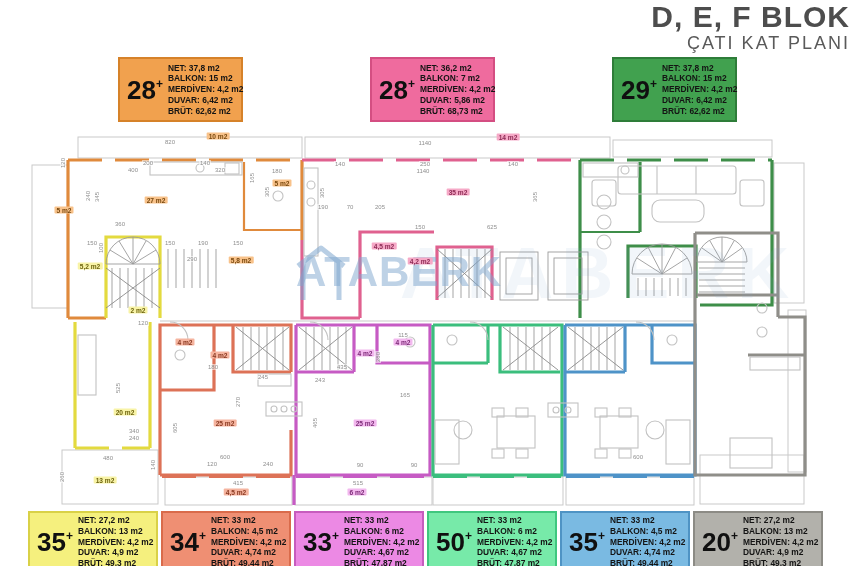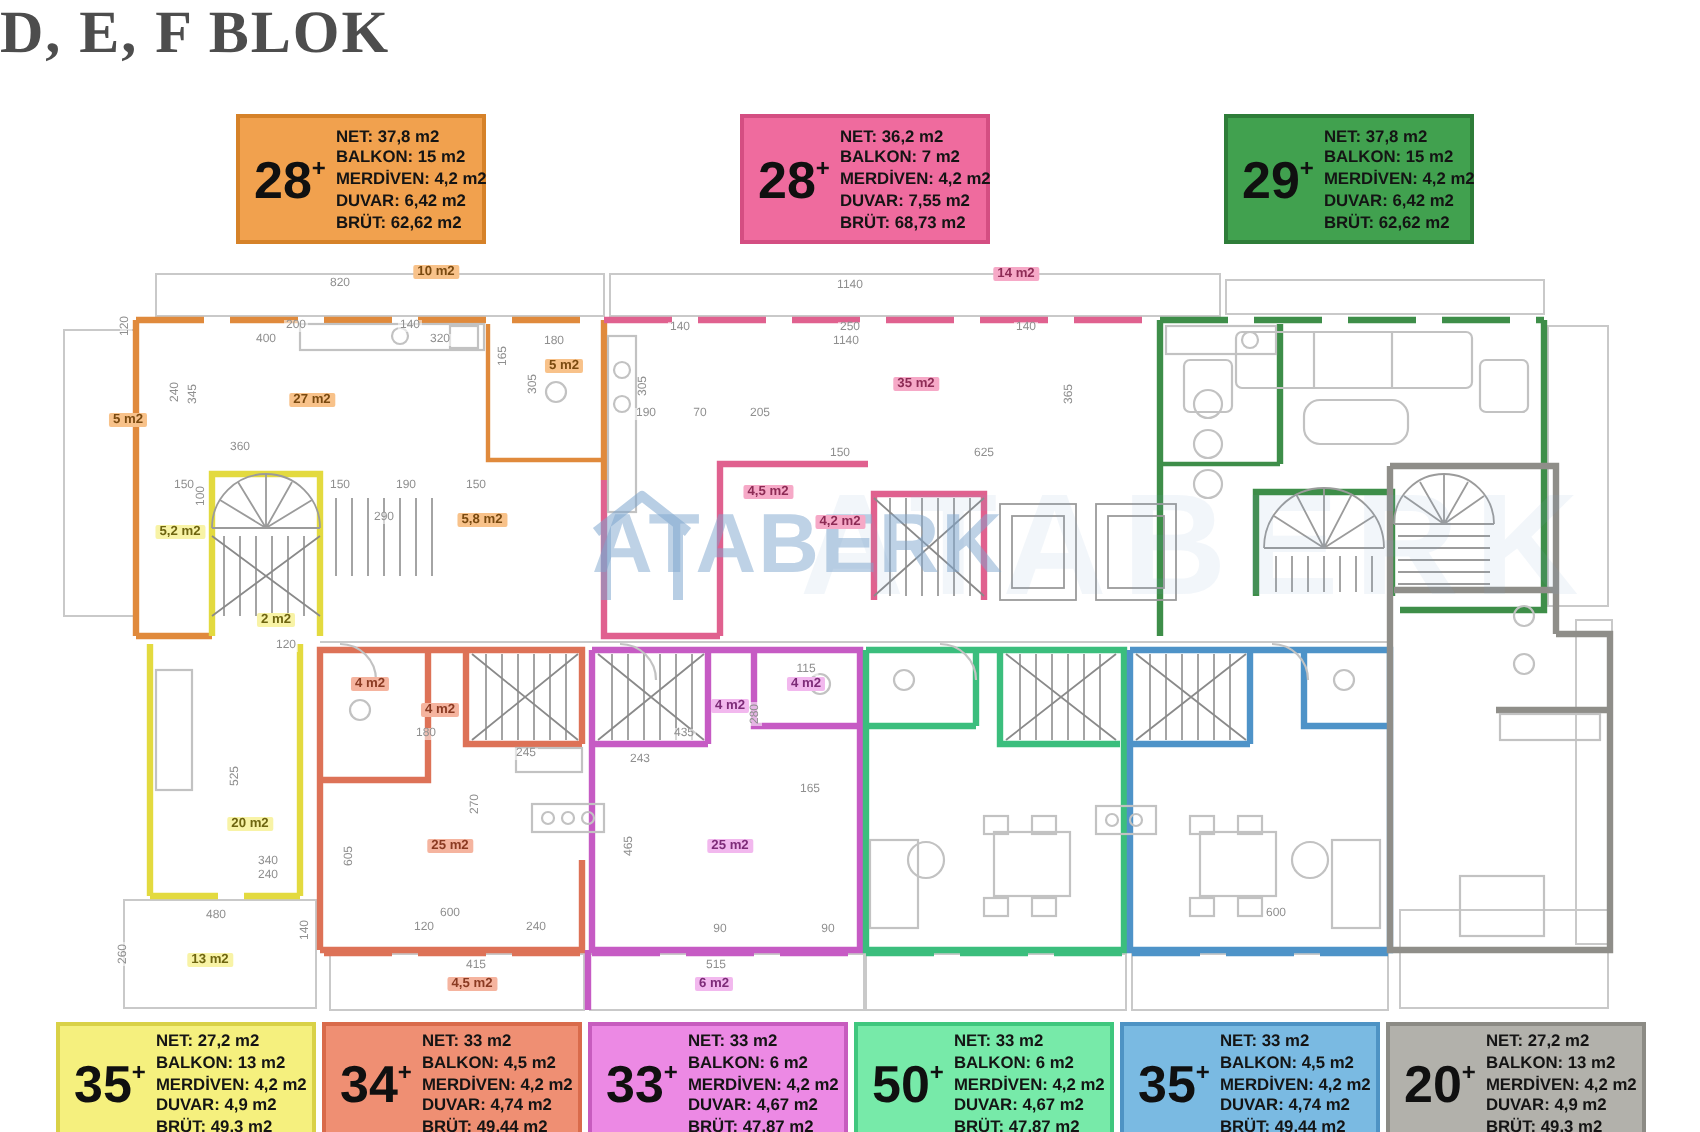--- a/index.html
+++ b/index.html
@@ -1,20 +1,20 @@
 <!DOCTYPE html>
 <html><head>
 <meta charset="utf-8">
 <style>
   html,body{margin:0;padding:0;background:#fff;}
   body{font-family:"Liberation Sans", sans-serif;}
   .canvas{position:relative;width:850px;height:566px;background:#fff;overflow:hidden;}
 
   
-  .header{position:absolute;top:0;left:0;right:0;text-align:left;z-index:5;font-family:Liberation Serif, serif;}
+  .header{position:absolute;top:0;left:0;right:0;text-align:right;z-index:5;}
   .title{font-size:30px;font-weight:700;color:#4d4d4d;letter-spacing:1px;line-height:32px;margin-top:1px;}
   .subtitle{font-size:18px;font-weight:400;color:#5a5a5a;letter-spacing:2px;line-height:20px;}
 
   
   .wm{position:absolute;z-index:3;font-weight:700;color:rgba(125,165,205,0.50);pointer-events:none;white-space:nowrap;}
   .wm1{left:296px;top:248px;font-size:42px;letter-spacing:1px;}
   .wm2{left:400px;top:232px;font-size:72px;letter-spacing:8px;color:rgba(125,165,205,0.10);}
   .wm-house{position:absolute;z-index:3;pointer-events:none;}
 
   
@@ -57,20 +57,21 @@
   .tr{stroke:#9b9b9b;stroke-width:0.9;fill:none;}
   .dg{stroke:#8a8a8a;stroke-width:0.9;fill:none;}
 </style>
 </head>
 <body>
 
 <div class="canvas">
 
   <div class="header">
     <div class="title">D, E, F BLOK</div>
+    <div class="subtitle">ÇATI KAT PLANI</div>
   </div>
 
   <svg class="plan-svg" width="850" height="566" viewBox="0 0 850 566">
 
     <g>
       <rect class="tg" x="78" y="137" width="224" height="21"></rect>
       <rect class="tg" x="305" y="137" width="305" height="21"></rect>
       <rect class="tg" x="613" y="140" width="159" height="17"></rect>
       <rect class="tg" x="774" y="163" width="30" height="140"></rect>
       <rect class="tg" x="32" y="165" width="36" height="143"></rect>
@@ -244,21 +245,21 @@
       </div>
       <div class="card c-pink" style="left: 370px; top: 57px; width: 125px; height: 65px;">
         <div class="card-num">
           <span class="num">28</span>
           <span class="plus">+</span>
         </div>
         <div class="card-rows">
           <div class="card-row">NET:  36,2 m2</div>
           <div class="card-row">BALKON:  7 m2</div>
           <div class="card-row">MERDİVEN:  4,2 m2</div>
-          <div class="card-row">DUVAR:  7,55 m2</div>
+          <div class="card-row">DUVAR:  5,86 m2</div>
           <div class="card-row">BRÜT:  68,73 m2</div>
         </div>
       </div>
       <div class="card c-green" style="left: 612px; top: 57px; width: 125px; height: 65px;">
         <div class="card-num">
           <span class="num">29</span>
           <span class="plus">+</span>
         </div>
         <div class="card-rows">
           <div class="card-row">NET:  37,8 m2</div>

